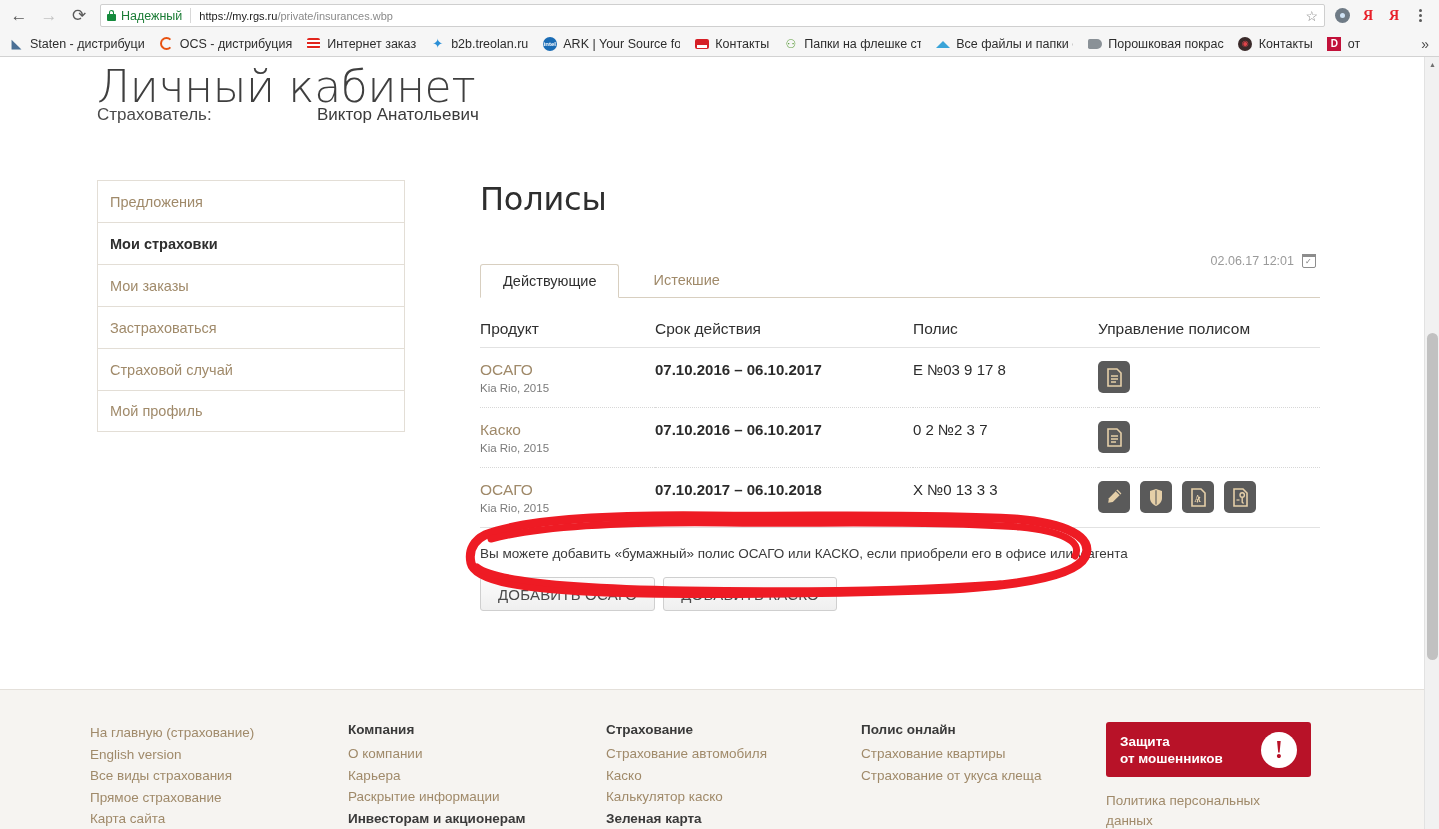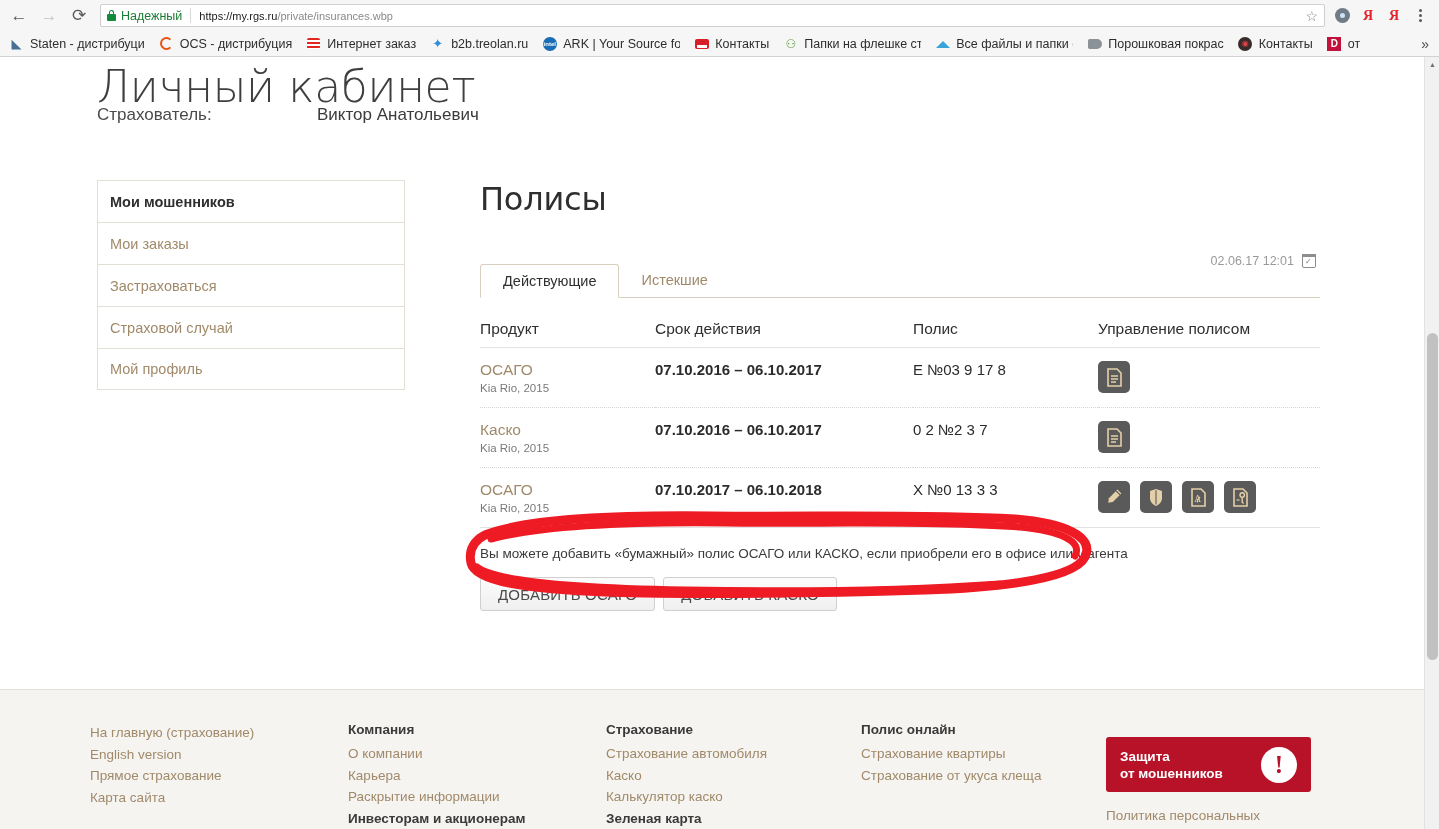--- a/index.html
+++ b/index.html
@@ -113,21 +113,21 @@
   #policies-title { font-size:32px; color:#2e2e2e; font-weight:normal; margin:0; letter-spacing:-.2px;
                     font-family:"DejaVu Sans", sans-serif;}
   #timestamp-wrap { position:absolute; right:4px; top:74px; display:flex; align-items:center; gap:8px; }
   #timestamp { font-size:12.5px; color:#9a9a9a; }
   .cal-ico { width:14px; height:14px; border:1.4px solid #8d8d8d; border-radius:2px; position:relative; }
   .cal-ico:before { content:''; position:absolute; left:-1px; top:-1px; width:14px; height:3px; background:#8d8d8d; }
   .cal-ico:after { content:'\2713'; position:absolute; left:2px; top:2px; font-size:8px; color:#7b7b7b; line-height:9px;}
 
   
   #tabs { margin-top:46px; height:34px; display:flex; align-items:flex-end; position:relative;
-          border-bottom:1px solid #d8cfc0; }
+          border-bottom:1px solid #d8cfc0;gap:12px; }
   .tab { height:34px; padding:0 22px; display:flex; align-items:center; font-size:14.5px;
          cursor:pointer; color:#a08a6a; }
   .tab.active { color:#2f2f2f; border:1px solid #d8cfc0; border-bottom:1px solid #fff;
                 border-radius:3px 3px 0 0; background:#fff; margin-bottom:-1px; }
 
   
   #ptable { width:100%; margin-top:22px; border-collapse:collapse; }
   #ptable thead th {
     text-align:left; font-size:15.5px; font-weight:normal; color:#2f2f2f;
     padding:0 0 9px 0; border-bottom:1px solid #e2e2e2;
@@ -168,21 +168,21 @@
   .fcol.c1 { width:258px; }
   .fcol.c2 { width:258px; }
   .fcol.c3 { width:255px; }
   .fcol.c4 { width:245px; }
   .fcol.c5 { width:220px; }
   .fhead { font-size:13.5px; font-weight:bold; color:#3a3a3a; margin-bottom:6px; }
   .flink { font-size:13.5px; color:#a08a6a; line-height:21.5px; cursor:pointer; }
   .flink.bold { font-weight:bold; color:#3a3a3a; }
   #fraud-banner {
     width:205px; height:55px; background:#b81228; border-radius:3px;
-    display:flex; align-items:center; padding:0 14px; cursor:pointer;margin-top:15px;
+    display:flex; align-items:center; padding:0 14px; cursor:pointer;
   }
   #fraud-banner .txt { color:#fff; font-size:13.5px; font-weight:bold; line-height:17px; }
   #fraud-banner .excl {
     margin-left:auto; width:36px; height:36px; border-radius:50%; background:#fff;
     display:flex; align-items:center; justify-content:center;
     color:#b81228; font-size:25px; font-weight:bold; font-family:"Liberation Serif", serif;
   }
   #privacy-link { margin-top:14px; font-size:13.5px; color:#a08a6a; line-height:20px; cursor:pointer; }
 
   
@@ -310,22 +310,25 @@
 <div id="viewport">
  <div id="page">
 
   <div id="page-header">
     <div id="site-title">Личный кабинет</div>
     <div id="insurer-label">Страхователь:</div>
     <div id="insurer-name">Виктор Анатольевич</div>
   </div>
 
   <div id="sidebar">
+    <div class="side-item">
+          <span>Предложения</span>
+        </div>
     <div class="side-item active">
-          <span>Мои мошенников</span>
+          <span>Мои страховки</span>
         </div>
     <div class="side-item">
           <span>Мои заказы</span>
         </div>
     <div class="side-item">
           <span>Застраховаться</span>
         </div>
     <div class="side-item">
           <span>Страховой случай</span>
         </div>
@@ -461,20 +464,21 @@
       <path d="M22 60 C40 74 120 81 230 83 C340 85 460 83 545 77" fill="none" stroke="#ee1b24" stroke-width="7" stroke-linecap="round"></path>
     </svg>
   </div>
 
   <div id="footer">
     <div id="footer-cols">
 
       <div class="fcol c1">
         <div class="flink">На главную (страхование)</div>
         <div class="flink">English version</div>
+        <div class="flink">Все виды страхования</div>
         <div class="flink">Прямое страхование</div>
         <div class="flink">Карта сайта</div>
       </div>
 
       <div class="fcol c2">
         <div class="fhead">Компания</div>
         <div class="flink">О компании</div>
         <div class="flink">Карьера</div>
         <div class="flink">Раскрытие информации</div>
         <div class="flink bold">Инвесторам и акционерам</div>

